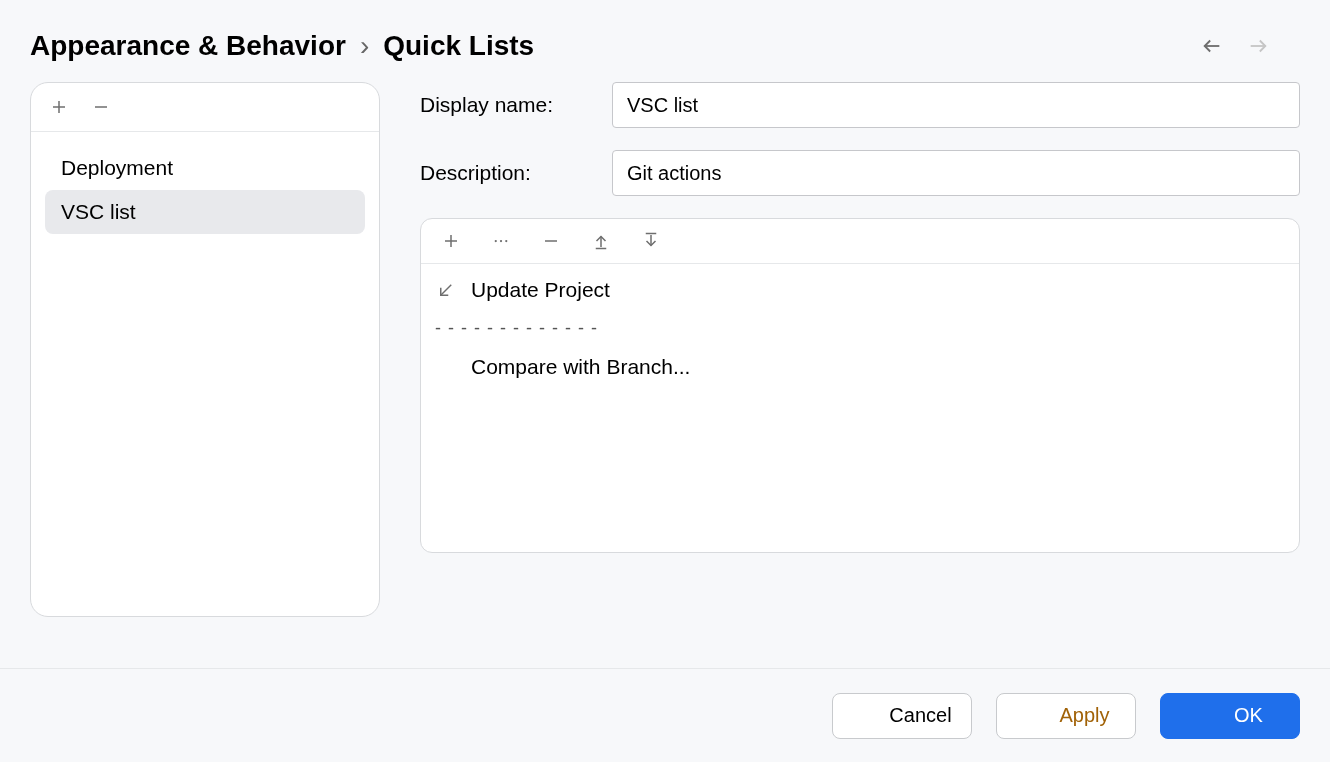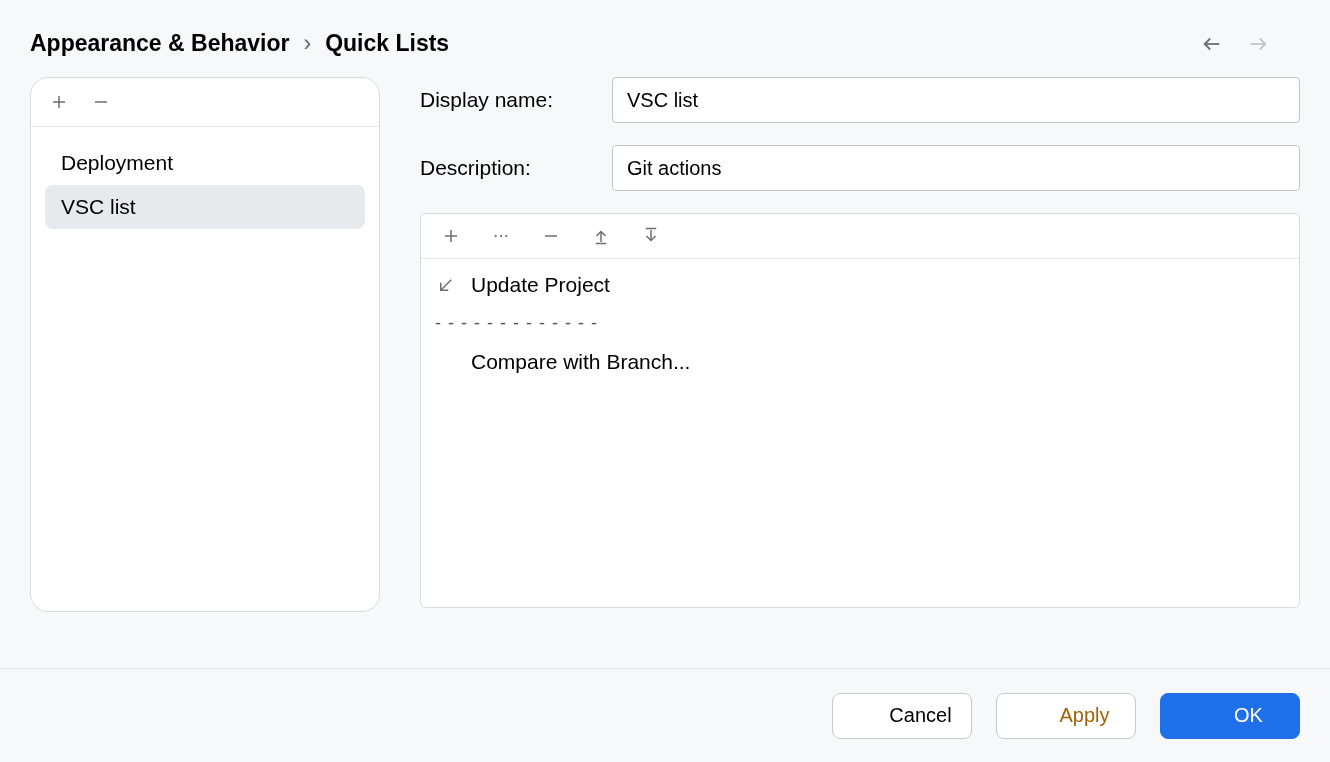--- a/index.html
+++ b/index.html
@@ -16,21 +16,21 @@
       display: flex;
       align-items: center;
       justify-content: space-between;
       padding: 30px 30px 20px 30px;
     }
     .breadcrumb {
       display: flex;
       align-items: center;
       gap: 14px;
       font-weight: 700;
-      font-size: 23px;
+      font-size: 28px;
     }
     .breadcrumb-sep {
       color: #666;
       font-weight: 400;
     }
     .nav-arrows {
       display: flex;
       gap: 22px;
       margin-right: 30px;
     }
@@ -107,23 +107,23 @@
       border-radius: 4px;
       padding: 0 14px;
       font-size: 20px;
       background: #fff;
       color: #000;
       outline: none;
     }
 
     .actions-panel {
       border: 1px solid #d8dadd;
-      border-radius: 6px;
+      border-radius: 12px;
       background: #fff;
-      height: 395px;
+      height: 335px;
       display: flex;
       flex-direction: column;
     }
     .actions-toolbar {
       display: flex;
       align-items: center;
       gap: 26px;
       padding: 10px 18px;
       border-bottom: 1px solid #e6e8ea;
     }

